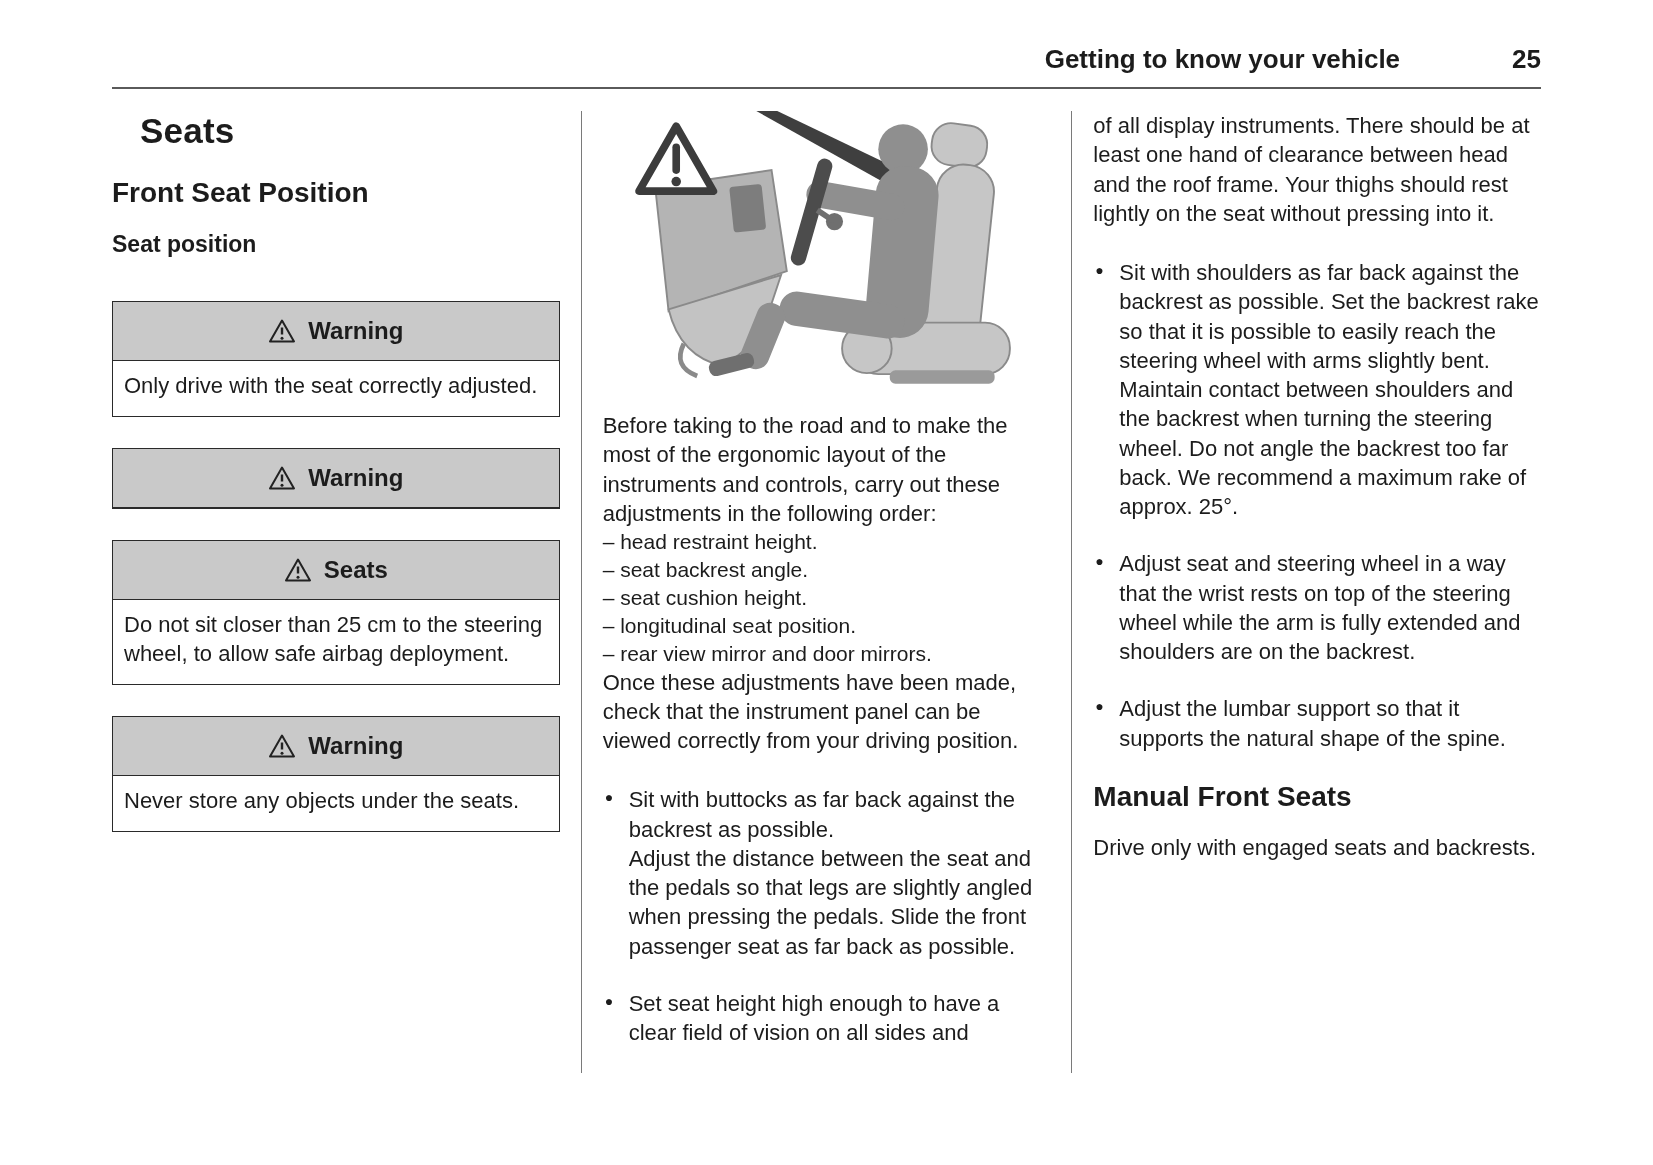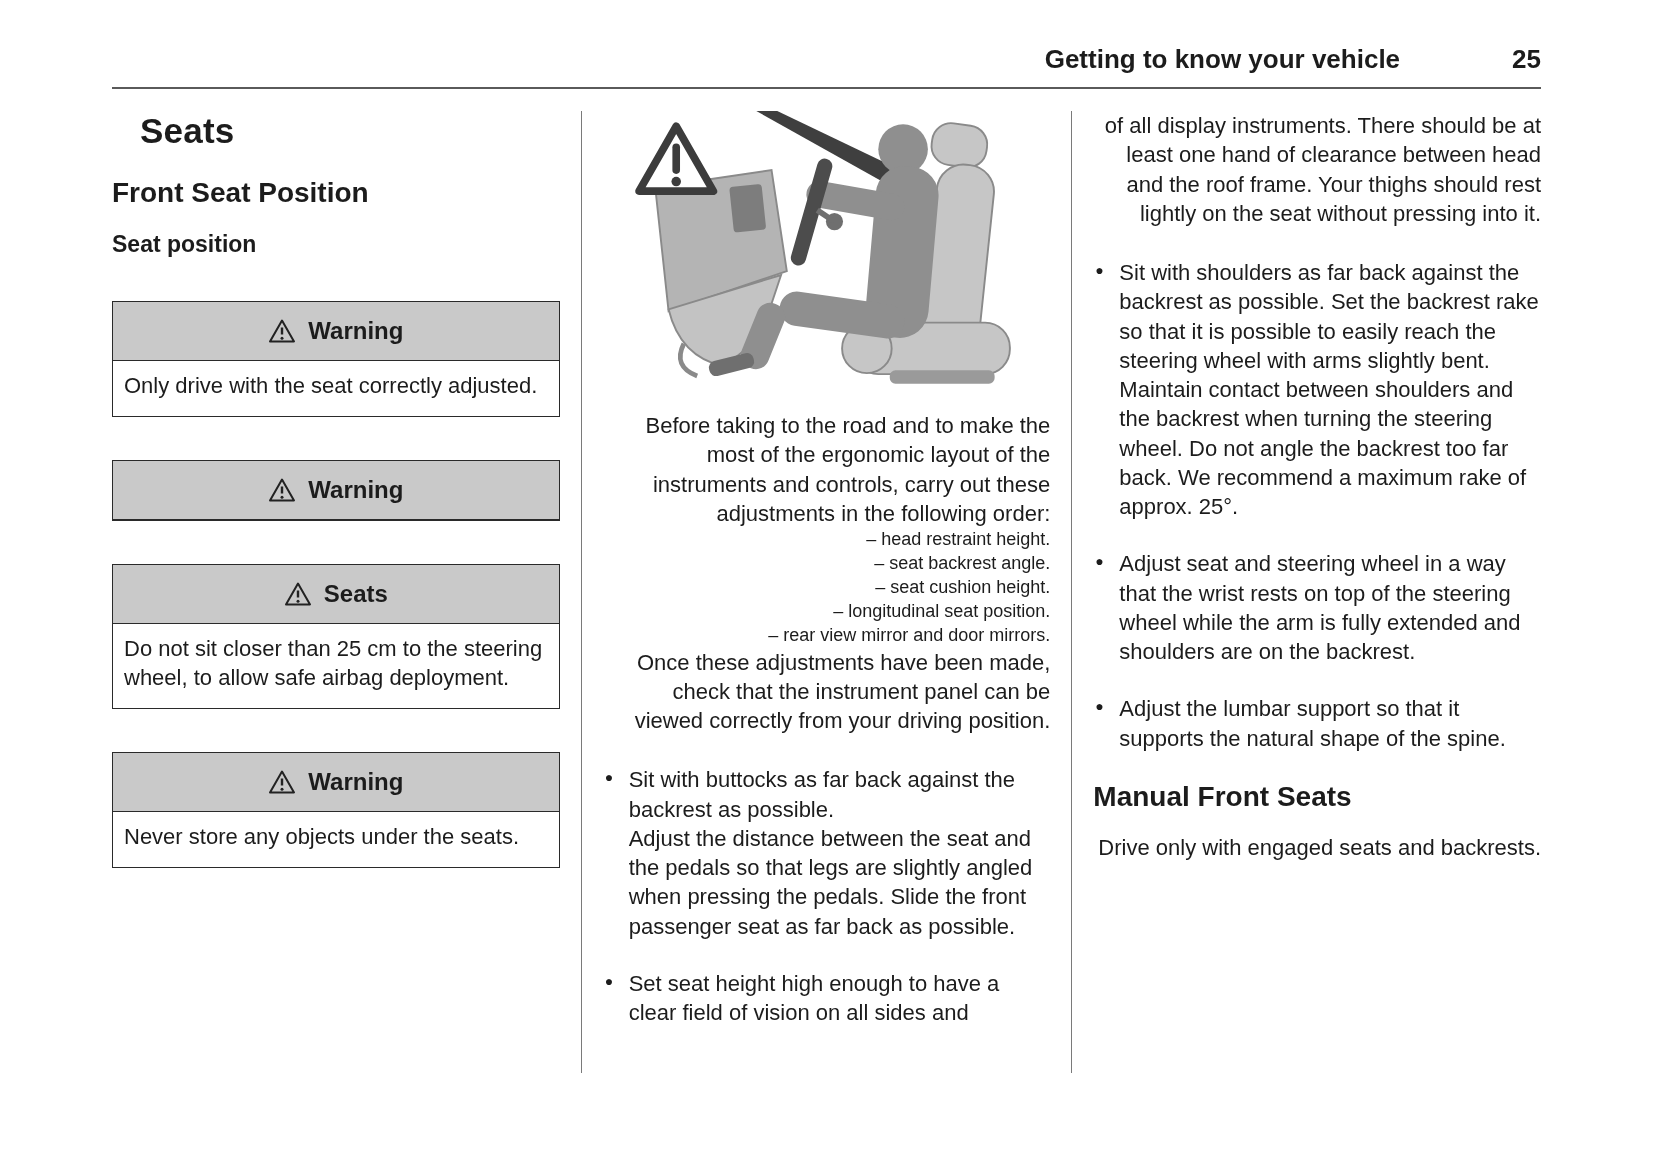--- a/index.html
+++ b/index.html
@@ -26,37 +26,37 @@
   .content { display:flex; padding-top:22px; }
   .col { flex:1 1 0; min-width:0; }
   .vdiv { width:1px; background:#7a7a7a; margin:0 21px; height:962px; flex:0 0 auto; }
 
   
   .h1 { font-size:35px; font-weight:bold; margin-bottom:26px; letter-spacing:0.2px;margin-left:28px; }
   .h2 { font-size:28px; font-weight:bold; margin-bottom:22px; }
   .h3 { font-size:23px; font-weight:bold; margin-bottom:43px; }
 
   
-  .warnbox { border:1px solid #2a2a2a; margin-bottom:43px; }
+  .warnbox { border:1px solid #2a2a2a; margin-bottom:31px; }
   .warnbox-header {
     display:flex; align-items:center; justify-content:center; gap:12px;
     background:#c9c9c9;
     border-bottom:1px solid #2a2a2a;
     padding:15px 0;
     font-size:24px; font-weight:bold;
   }
   .warn-icon { width:28px; height:26px; display:block; }
   .warnbox-body {
     padding:10px 11px 15px 11px;
     font-size:22px; line-height:1.35;
   }
 
   
-  .para { font-size:22px; line-height:1.33;text-align:right; }
-  .dash-list { font-size:18px; line-height:1.33;text-align:right; }
+  .para { font-size:22px; line-height:1.33; }
+  .dash-list { font-size:21px; line-height:1.33; }
   .mb { margin-bottom:30px; }
 
   .bullet-item {
     position:relative;
     padding-left:26px;
     font-size:22px; line-height:1.33;
     margin-bottom:28px;
   }
   .bullet-item::before {
     content:"●";

